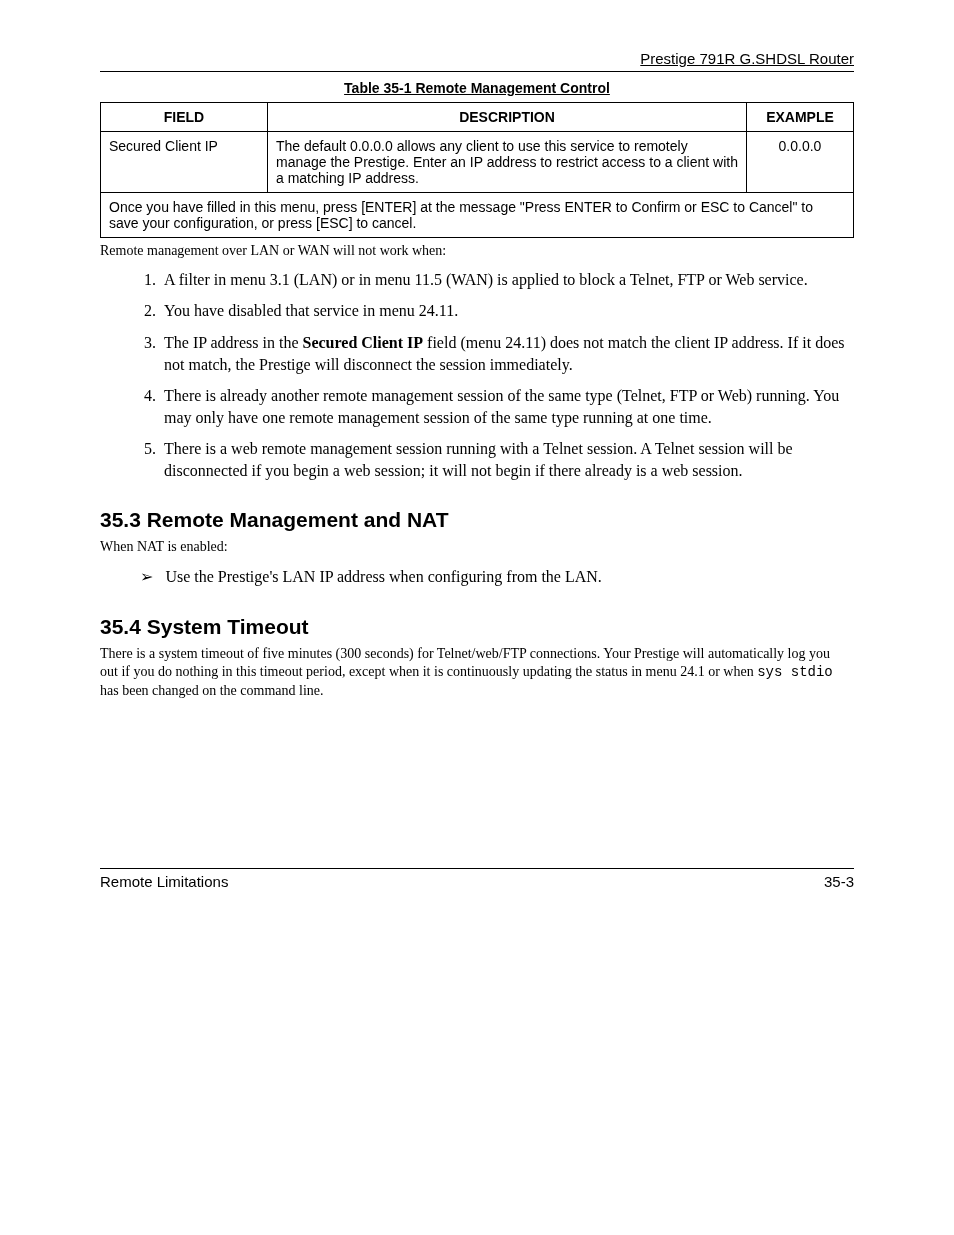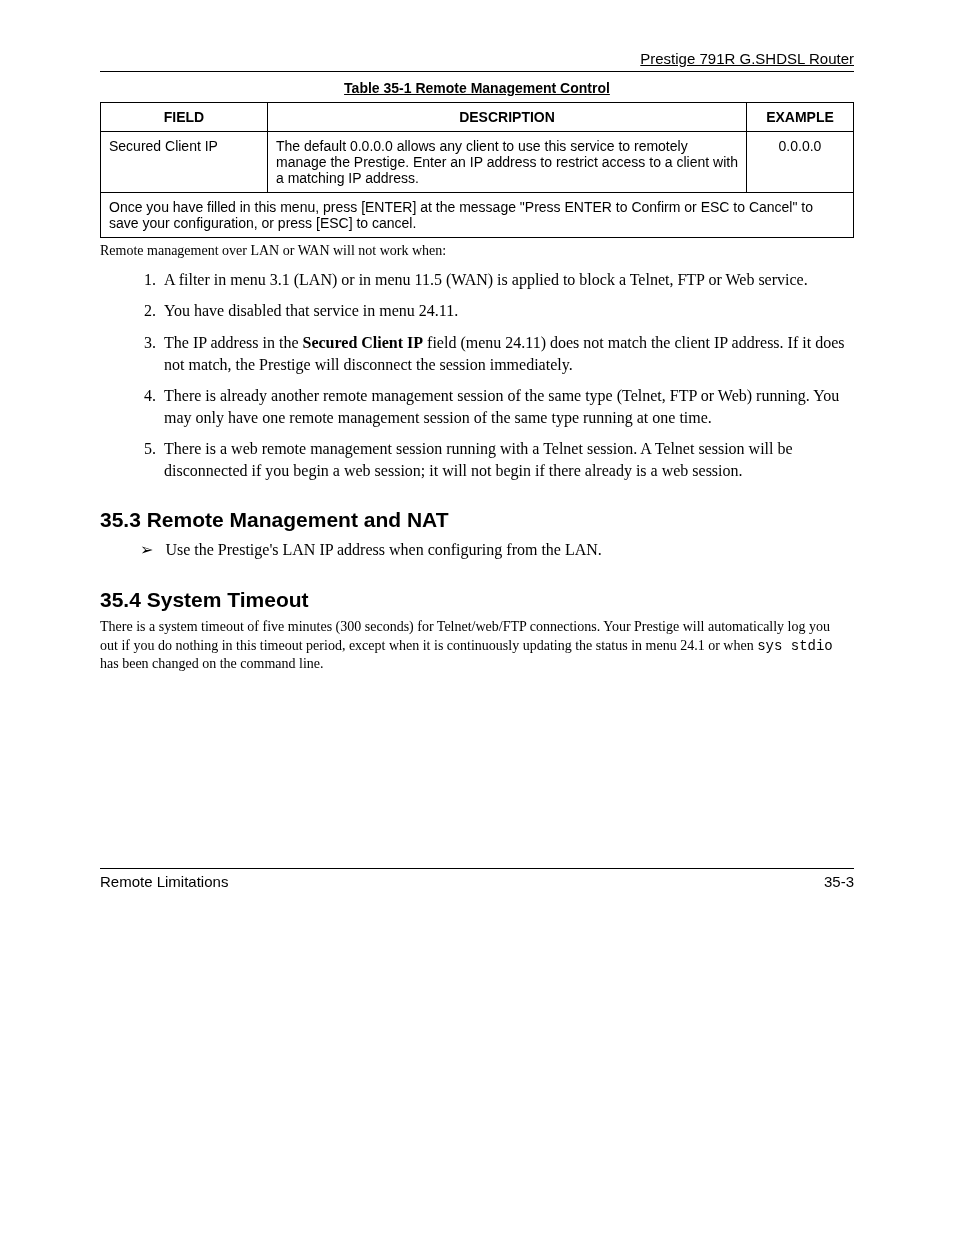--- a/index.html
+++ b/index.html
@@ -143,20 +143,21 @@
   <p class="body">Remote management over LAN or WAN will not work when:</p>
   <ol class="numlist">
     <li>A filter in menu 3.1 (LAN) or in menu 11.5 (WAN) is applied to block a Telnet, FTP or Web service.</li>
     <li>You have disabled that service in menu 24.11.</li>
     <li><span>The IP address in the </span><span class="bold">Secured Client IP</span><span> field (menu 24.11) does not match the client IP address. If it does not match, the Prestige will disconnect the session immediately.</span></li>
     <li>There is already another remote management session of the same type (Telnet, FTP or Web) running. You may only have one remote management session of the same type running at one time.</li>
     <li>There is a web remote management session running with a Telnet session. A Telnet session will be disconnected if you begin a web session; it will not begin if there already is a web session.</li>
   </ol>
 
   <h2 class="section">35.3  Remote Management and NAT</h2>
+  <p class="body">When NAT is enabled:</p>
   <ul class="arrowlist">
     <li>Use the Prestige's LAN IP address when configuring from the LAN.</li>
   </ul>
 
   <h2 class="section">35.4  System Timeout</h2>
   <p class="body"><span>There is a system timeout of five minutes (300 seconds) for Telnet/web/FTP connections. Your Prestige will automatically log you out if you do nothing in this timeout period, except when it is continuously updating the status in menu 24.1 or when </span><span class="mono">sys stdio</span><span> has been changed on the command line.</span></p>
 
   <div class="footer">
     <span>Remote Limitations</span>
     <span>35-3</span>

